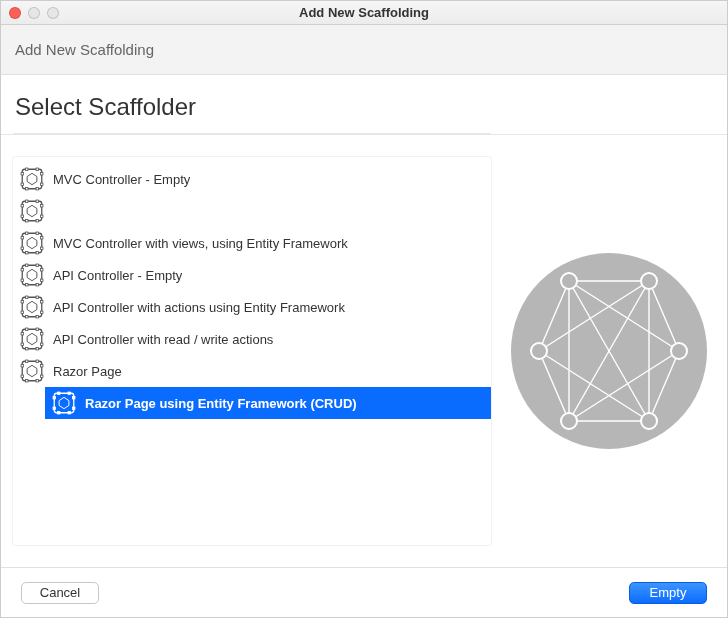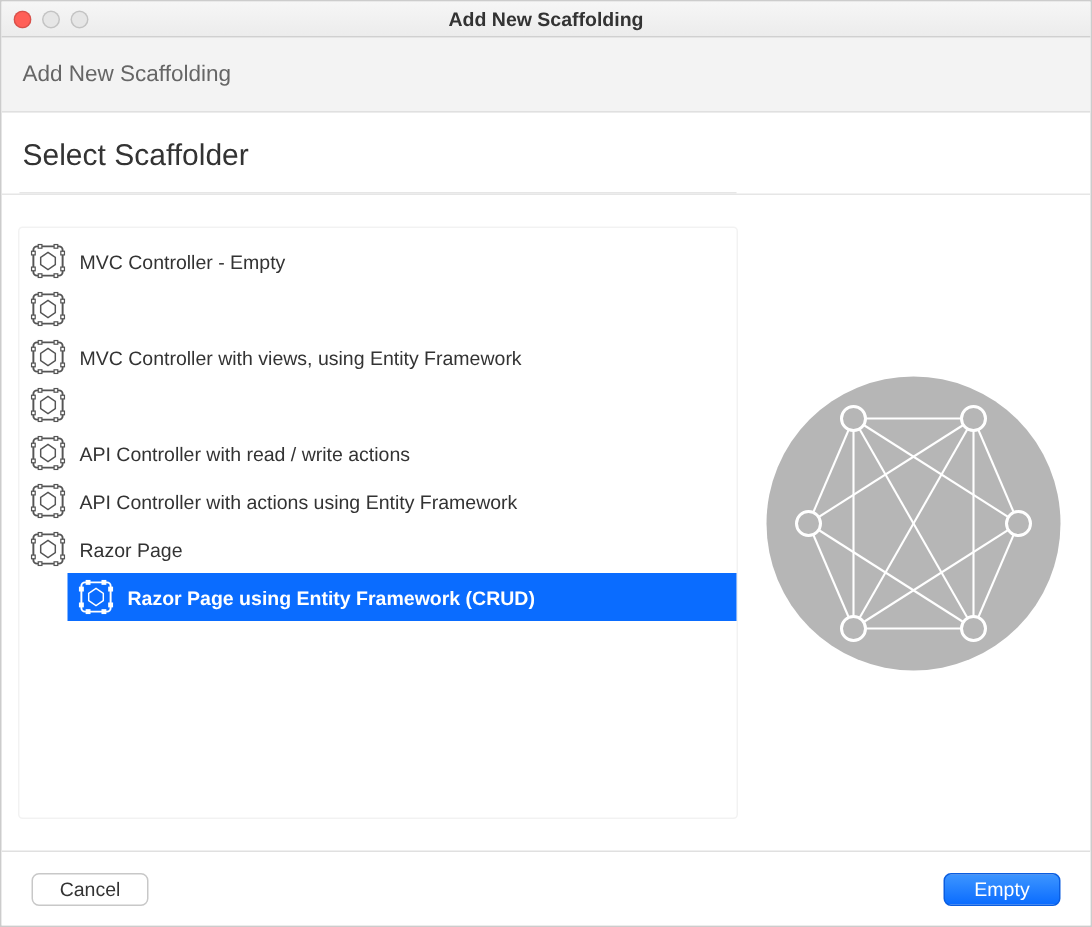--- a/index.html
+++ b/index.html
@@ -50,21 +50,21 @@
     padding-left: 14px;
     color: #666;
     font-size: 15px;
   }
   .content {
     display: flex;
     flex-direction: column;
     height: calc(100% - 24px - 50px - 50px);
   }
   .select-title {
-    font-size: 20px;
+    font-size: 24px;
     color: #333;
     padding: 18px 14px 12px;
   }
   .body {
     flex: 1;
     display: flex;
     gap: 0;
     border-top: 1px solid #e6e6e6;
     padding: 0;
   }
@@ -228,58 +228,59 @@
     <rect class="bbox" x="26.5" y="21" width="3" height="3" fill="#fff" stroke="#555" stroke-width="1"></rect>
     <rect class="bbox" x="8" y="2.5" width="3" height="3" fill="#fff" stroke="#555" stroke-width="1"></rect>
     <rect class="bbox" x="21" y="2.5" width="3" height="3" fill="#fff" stroke="#555" stroke-width="1"></rect>
     <rect class="bbox" x="8" y="26.5" width="3" height="3" fill="#fff" stroke="#555" stroke-width="1"></rect>
     <rect class="bbox" x="21" y="26.5" width="3" height="3" fill="#fff" stroke="#555" stroke-width="1"></rect>
     <g class="inner" stroke="#555" stroke-width="1.2" fill="none">
       <polygon points="16,9 22,13 22,19 16,23 10,19 10,13"></polygon>
     </g>
   </svg>
           </span>
+          <span>API Controller - Empty</span>
+        </div>
+        <div class="row">
+          <span class="icon">
+            <svg viewBox="0 0 32 32">
+    <rect class="bbox" x="4" y="4" width="24" height="24" rx="3" fill="none" stroke="#555" stroke-width="1.6"></rect>
+    <rect class="bbox" x="2.5" y="8" width="3" height="3" fill="#fff" stroke="#555" stroke-width="1"></rect>
+    <rect class="bbox" x="2.5" y="21" width="3" height="3" fill="#fff" stroke="#555" stroke-width="1"></rect>
+    <rect class="bbox" x="26.5" y="8" width="3" height="3" fill="#fff" stroke="#555" stroke-width="1"></rect>
+    <rect class="bbox" x="26.5" y="21" width="3" height="3" fill="#fff" stroke="#555" stroke-width="1"></rect>
+    <rect class="bbox" x="8" y="2.5" width="3" height="3" fill="#fff" stroke="#555" stroke-width="1"></rect>
+    <rect class="bbox" x="21" y="2.5" width="3" height="3" fill="#fff" stroke="#555" stroke-width="1"></rect>
+    <rect class="bbox" x="8" y="26.5" width="3" height="3" fill="#fff" stroke="#555" stroke-width="1"></rect>
+    <rect class="bbox" x="21" y="26.5" width="3" height="3" fill="#fff" stroke="#555" stroke-width="1"></rect>
+    <g class="inner" stroke="#555" stroke-width="1.2" fill="none">
+      <polygon points="16,9 22,13 22,19 16,23 10,19 10,13"></polygon>
+    </g>
+  </svg>
+          </span>
+          <span>API Controller with actions using Entity Framework</span>
         </div>
         <div class="row">
           <span class="icon">
             <svg viewBox="0 0 32 32">
     <rect class="bbox" x="4" y="4" width="24" height="24" rx="3" fill="none" stroke="#555" stroke-width="1.6"></rect>
     <rect class="bbox" x="2.5" y="8" width="3" height="3" fill="#fff" stroke="#555" stroke-width="1"></rect>
     <rect class="bbox" x="2.5" y="21" width="3" height="3" fill="#fff" stroke="#555" stroke-width="1"></rect>
     <rect class="bbox" x="26.5" y="8" width="3" height="3" fill="#fff" stroke="#555" stroke-width="1"></rect>
     <rect class="bbox" x="26.5" y="21" width="3" height="3" fill="#fff" stroke="#555" stroke-width="1"></rect>
     <rect class="bbox" x="8" y="2.5" width="3" height="3" fill="#fff" stroke="#555" stroke-width="1"></rect>
     <rect class="bbox" x="21" y="2.5" width="3" height="3" fill="#fff" stroke="#555" stroke-width="1"></rect>
     <rect class="bbox" x="8" y="26.5" width="3" height="3" fill="#fff" stroke="#555" stroke-width="1"></rect>
     <rect class="bbox" x="21" y="26.5" width="3" height="3" fill="#fff" stroke="#555" stroke-width="1"></rect>
     <g class="inner" stroke="#555" stroke-width="1.2" fill="none">
       <polygon points="16,9 22,13 22,19 16,23 10,19 10,13"></polygon>
     </g>
   </svg>
           </span>
           <span>API Controller with read / write actions</span>
-        </div>
-        <div class="row">
-          <span class="icon">
-            <svg viewBox="0 0 32 32">
-    <rect class="bbox" x="4" y="4" width="24" height="24" rx="3" fill="none" stroke="#555" stroke-width="1.6"></rect>
-    <rect class="bbox" x="2.5" y="8" width="3" height="3" fill="#fff" stroke="#555" stroke-width="1"></rect>
-    <rect class="bbox" x="2.5" y="21" width="3" height="3" fill="#fff" stroke="#555" stroke-width="1"></rect>
-    <rect class="bbox" x="26.5" y="8" width="3" height="3" fill="#fff" stroke="#555" stroke-width="1"></rect>
-    <rect class="bbox" x="26.5" y="21" width="3" height="3" fill="#fff" stroke="#555" stroke-width="1"></rect>
-    <rect class="bbox" x="8" y="2.5" width="3" height="3" fill="#fff" stroke="#555" stroke-width="1"></rect>
-    <rect class="bbox" x="21" y="2.5" width="3" height="3" fill="#fff" stroke="#555" stroke-width="1"></rect>
-    <rect class="bbox" x="8" y="26.5" width="3" height="3" fill="#fff" stroke="#555" stroke-width="1"></rect>
-    <rect class="bbox" x="21" y="26.5" width="3" height="3" fill="#fff" stroke="#555" stroke-width="1"></rect>
-    <g class="inner" stroke="#555" stroke-width="1.2" fill="none">
-      <polygon points="16,9 22,13 22,19 16,23 10,19 10,13"></polygon>
-    </g>
-  </svg>
-          </span>
-          <span>API Controller with actions using Entity Framework</span>
         </div>
         <div class="row">
           <span class="icon">
             <svg viewBox="0 0 32 32">
     <rect class="bbox" x="4" y="4" width="24" height="24" rx="3" fill="none" stroke="#555" stroke-width="1.6"></rect>
     <rect class="bbox" x="2.5" y="8" width="3" height="3" fill="#fff" stroke="#555" stroke-width="1"></rect>
     <rect class="bbox" x="2.5" y="21" width="3" height="3" fill="#fff" stroke="#555" stroke-width="1"></rect>
     <rect class="bbox" x="26.5" y="8" width="3" height="3" fill="#fff" stroke="#555" stroke-width="1"></rect>
     <rect class="bbox" x="26.5" y="21" width="3" height="3" fill="#fff" stroke="#555" stroke-width="1"></rect>
     <rect class="bbox" x="8" y="2.5" width="3" height="3" fill="#fff" stroke="#555" stroke-width="1"></rect>

